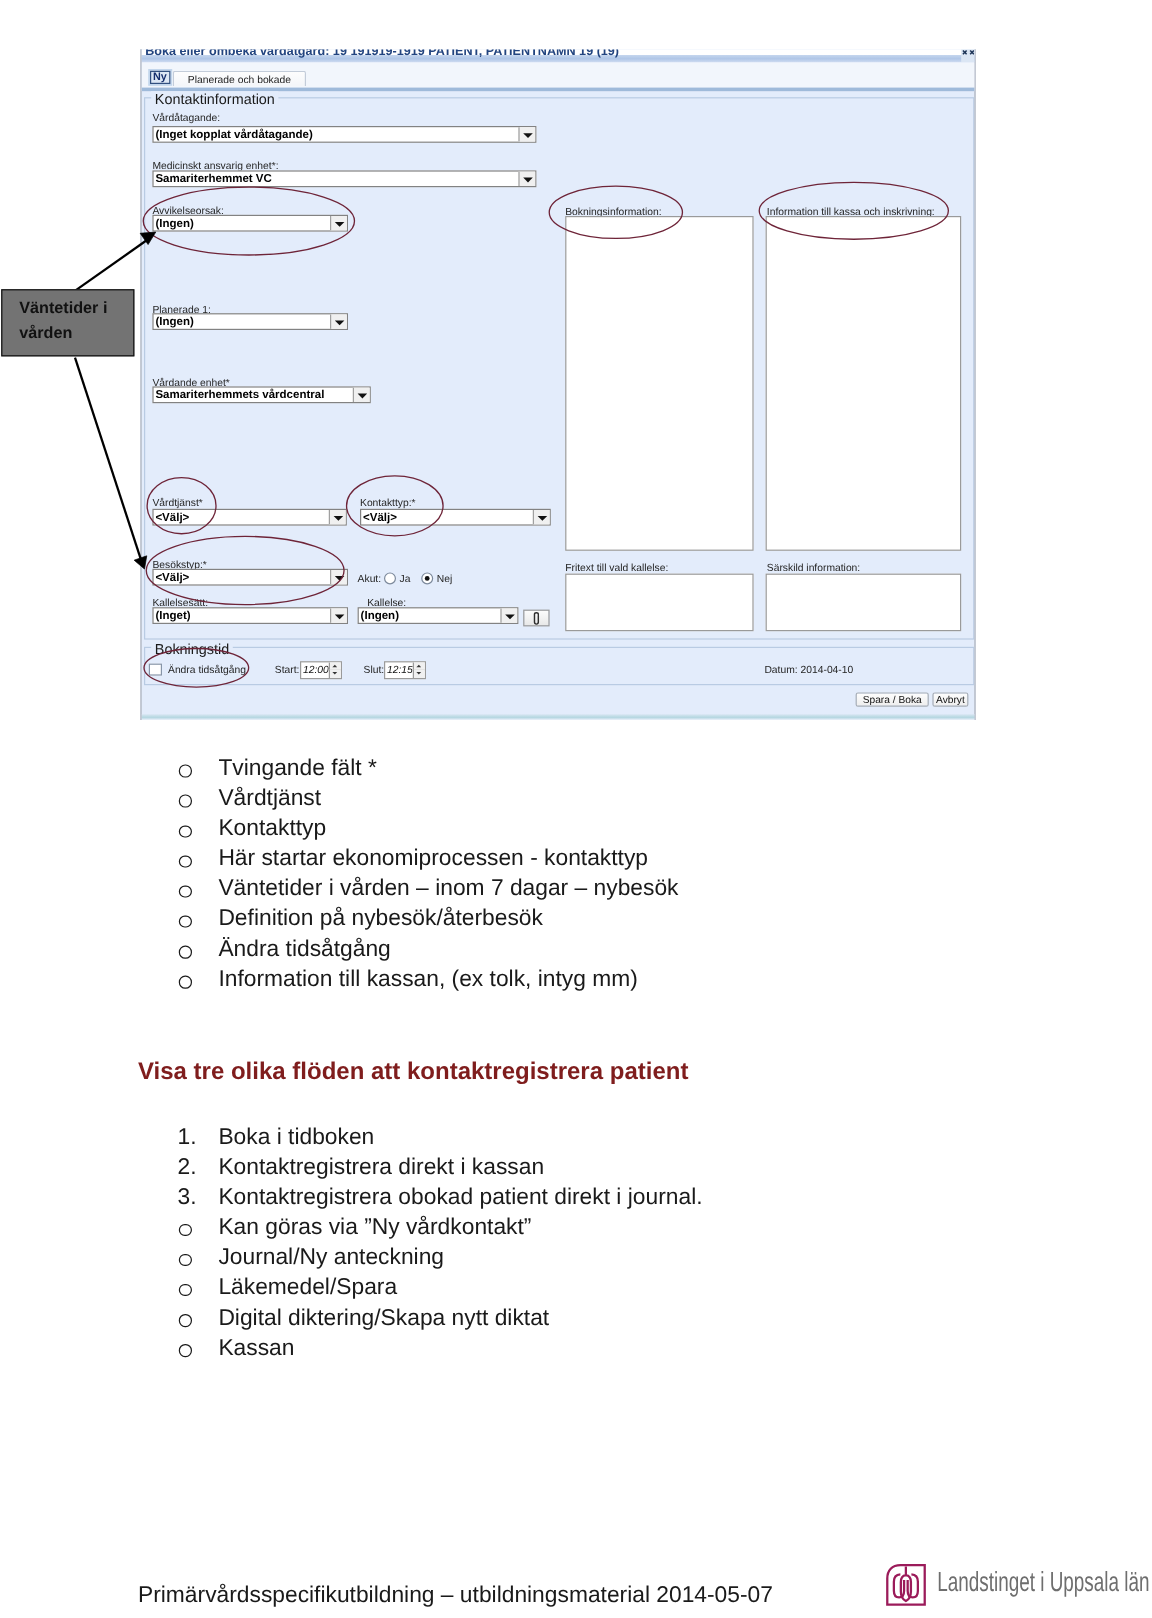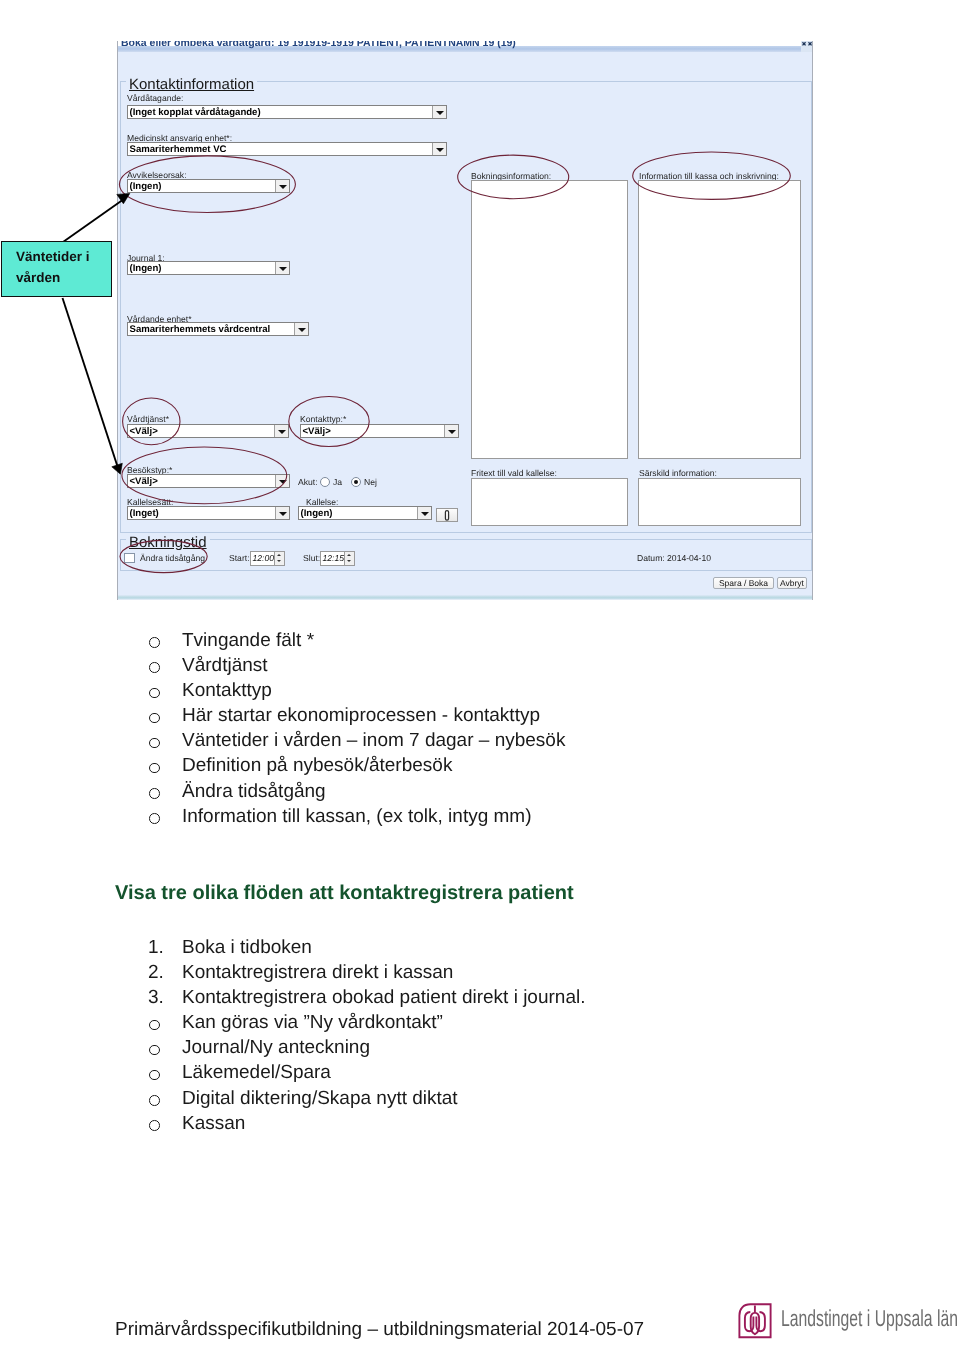--- a/index.html
+++ b/index.html
@@ -18,21 +18,21 @@
   .shot-title .wctl:after{content:"\2716\2716";}
   .statusbar{position:absolute;left:0;bottom:0;width:696px;height:5px;background:linear-gradient(#dfe9f8 0%,#c2dde6 35%,#b6d7e2 60%,#eef1fb 100%);}
 
   .tabstrip{position:absolute;left:0;top:11px;width:696px;height:24px;background:#f2f6fc;}
   .tabstrip:after{content:"";position:absolute;left:0;bottom:0;width:696px;height:3px;background:#9fbada;}
 
   .tab{position:absolute;top:7px;height:13px;border:1px solid #c3ccd9;border-bottom:none;border-radius:2px 2px 0 0;background:linear-gradient(#fdfdfd,#f3f5f9);font-size:8.6px;color:#1d1d1d;display:flex;align-items:center;justify-content:center;box-sizing:border-box;}
   .tab.sel{background:#dce7f5;border:1.2px solid #32507f;border-radius:0;font-weight:bold;color:#152f6e;font-size:9px;box-shadow:0 0 0 1.5px #c3d6ec;}
 
   .panel{position:absolute;left:2px;top:40px;width:690px;height:450px;border:1px solid #b9cbe3;}
-  .panel-cap{position:absolute;left:5px;top:-6px;background:#e3ecfb;padding:0 3px;font-size:15px;color:#1a1a1a;text-decoration:underline;}
+  .panel-cap{position:absolute;left:5px;top:-6px;background:#e3ecfb;padding:0 3px;font-size:12px;color:#1a1a1a;}
 
   .lbl{position:absolute;font-size:8.6px;color:#252525;white-space:nowrap;line-height:10px;}
   .combo{position:absolute;height:14px;background:#fff;border:1px solid #828282;box-sizing:border-box;}
   .combo .v{position:absolute;left:1.5px;top:0.5px;font-size:9.6px;font-weight:bold;color:#000;line-height:11px;white-space:nowrap;}
   .combo .btn{position:absolute;right:0;top:0;width:13px;height:12px;background:#f0f0f0;border-left:1px solid #a0a0a0;}
   .combo .btn:after{content:"";position:absolute;left:2.5px;top:4.5px;border-left:4px solid transparent;border-right:4px solid transparent;border-top:4px solid #111;}
 
   .ta{position:absolute;background:#fff;border:1px solid #9a9a9a;box-sizing:border-box;}
 
   .attachbtn{position:absolute;left:318px;top:467px;width:22px;height:14px;background:linear-gradient(#fcfcfc,#e8e8e8);border:1px solid #9a9a9a;box-sizing:border-box;display:flex;align-items:center;justify-content:center;}
@@ -50,33 +50,33 @@
   .spin .su{top:0;border-bottom:1px solid #bdbdbd;}
   .spin .sd{bottom:0;}
   .spin .su:after{content:"";position:absolute;left:2px;top:2px;border-left:2.5px solid transparent;border-right:2.5px solid transparent;border-bottom:2.5px solid #333;}
   .spin .sd:after{content:"";position:absolute;left:2px;top:2px;border-left:2.5px solid transparent;border-right:2.5px solid transparent;border-top:2.5px solid #333;}
 
   .winbtn{position:absolute;height:12px;border:1px solid #a8aeb6;border-radius:2px;background:linear-gradient(#fdfdfd,#eeeeee);font-size:8.5px;color:#111;display:flex;align-items:center;justify-content:center;box-sizing:border-box;}
 
   .annot{position:absolute;left:0;top:0;pointer-events:none;}
 
   
-  .callout{position:absolute;left:1px;top:241px;width:111px;height:56px;border:1.7px solid #111;background:#5eead4;box-sizing:border-box;}
+  .callout{position:absolute;left:1px;top:241px;width:111px;height:56px;border:1.7px solid #111;background:#737373;box-sizing:border-box;}
   .callout .t{position:absolute;left:14px;top:8px;font-size:13.5px;font-weight:bold;color:#111;line-height:14px;}
   .callout .t2{top:28.5px;}
 
   
   .lst{position:absolute;left:0;margin:0;padding:0;list-style:none;}
   .lst li{position:relative;height:25.1px;}
   .lst li .mk{position:absolute;left:148px;top:0;width:28px;font-size:19px;color:#1a1a1a;line-height:25.1px;}
   .lst li .mk.circ{font-size:0;}
   .lst li .mk.circ:after{content:"";position:absolute;left:1px;top:9.4px;width:10.6px;height:10.6px;border:1.4px solid #1a1a1a;border-radius:50%;box-sizing:border-box;}
   .lst li .tx{position:absolute;left:182px;top:0;font-size:19px;color:#1a1a1a;line-height:25.1px;white-space:nowrap;}
 
-  .h2{position:absolute;font-size:20px;font-weight:bold;color:#14532d;white-space:nowrap;}
+  .h2{position:absolute;font-size:20px;font-weight:bold;color:#7f1d1d;white-space:nowrap;}
 
   .footer{position:absolute;left:115px;top:1317px;font-size:19px;color:#1a1a1a;white-space:nowrap;line-height:25px;}
 
   .logo{position:absolute;left:738px;top:1303px;display:flex;align-items:flex-start;}
   .logo-mark{display:block;}
   .logo-text{font-size:23px;color:#6e6e6e;white-space:nowrap;margin-left:9px;margin-top:2px;display:inline-block;transform:scaleX(0.685);transform-origin:left top;}
 </style>
 </head>
 <body>
 
@@ -84,20 +84,28 @@
 
 
   <div class="shot">
 
     <div class="shot-title">
       <span class="cap">Boka eller ombeka vårdåtgärd: 19 191919-1919 PATIENT, PATIENTNAMN 19 (19)</span>
       <span class="wctl"></span>
     </div>
     <div class="statusbar"></div>
 
+    <div class="tabstrip">
+      <div class="tab sel" style="left:6.5px;top:6.5px;height:11px;width:17.5px;">
+        <span>Ny</span>
+      </div>
+      <div class="tab" style="left:25.8px;top:6.5px;height:13px;width:111.4px;">
+        <span>Planerade och bokade</span>
+      </div>
+    </div>
 
     <div class="panel">
       <span class="panel-cap">Kontaktinformation</span>
     </div>
 
     <div class="lbl" style="left:9px;top:52px">Vårdåtagande:</div>
     <div class="combo" style="left:9px;top:64px;width:320px">
       <span class="v">(Inget kopplat vårdåtagande)</span>
       <span class="btn"></span>
     </div>
@@ -107,21 +115,21 @@
       <span class="v">Samariterhemmet VC</span>
       <span class="btn"></span>
     </div>
 
     <div class="lbl" style="left:9px;top:129px">Avvikelseorsak:</div>
     <div class="combo" style="left:9px;top:138px;width:163px">
       <span class="v">(Ingen)</span>
       <span class="btn"></span>
     </div>
 
-    <div class="lbl" style="left:9px;top:212px">Journal 1:</div>
+    <div class="lbl" style="left:9px;top:212px">Planerade 1:</div>
     <div class="combo" style="left:9px;top:220px;width:163px">
       <span class="v">(Ingen)</span>
       <span class="btn"></span>
     </div>
 
     <div class="lbl" style="left:9px;top:273px">Vårdande enhet*</div>
     <div class="combo" style="left:9px;top:281px;width:182px">
       <span class="v">Samariterhemmets vårdcentral</span>
       <span class="btn"></span>
     </div>

